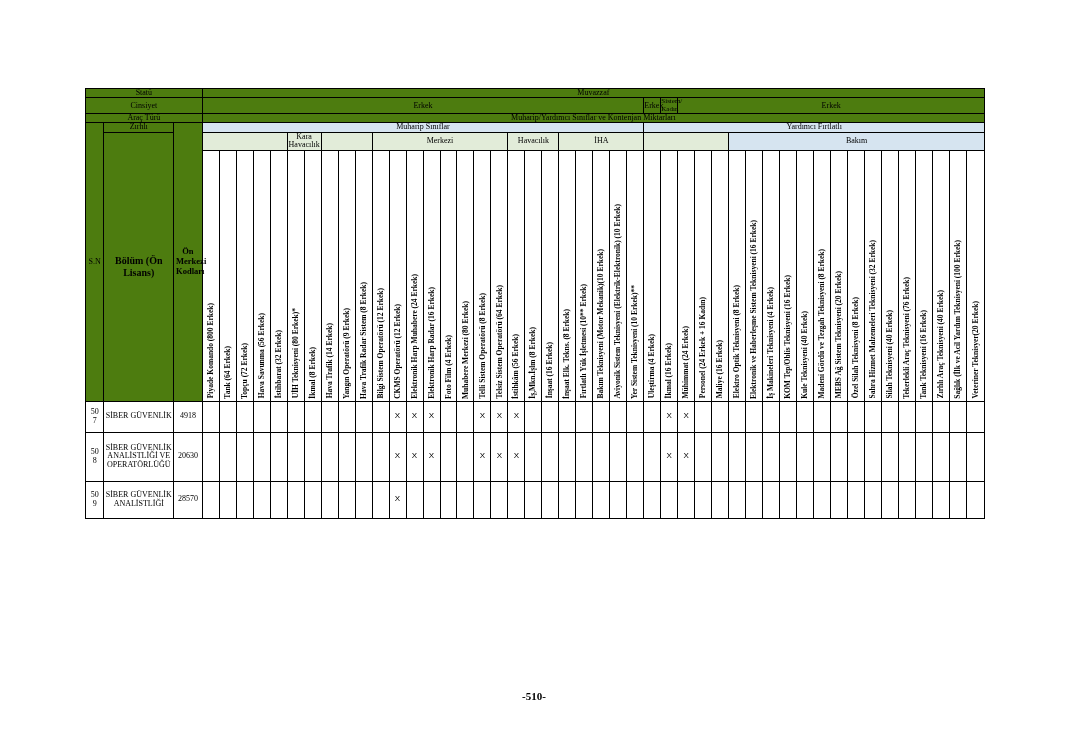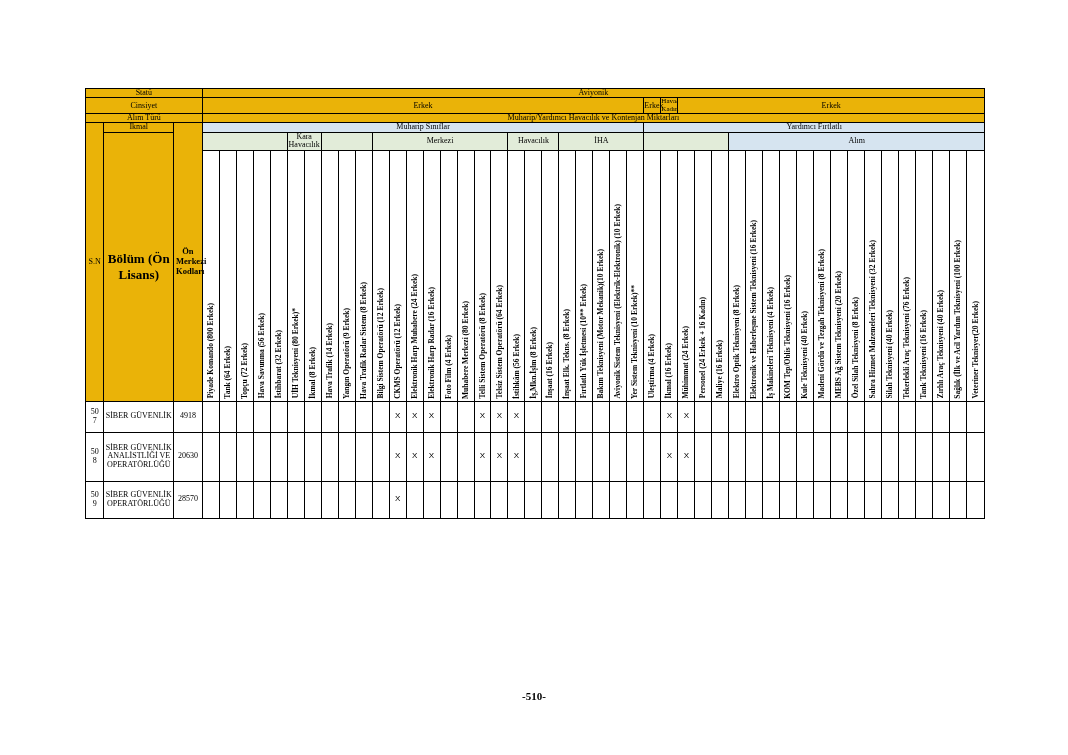--- a/index.html
+++ b/index.html
@@ -23,21 +23,21 @@
   table.grid td, table.grid th{
     border:1px solid #000;
     padding:0;
     font-weight:normal;
     font-size:8px;
     text-align:center;
     vertical-align:middle;
     line-height:1.05;
   }
   
-  .c-orange{background:#eab308;}
+  .c-orange{background:#4d7c0f;}
   .c-blue{background:#d6e4f0;}
   .c-green{background:#e2ecd9;}
   .c-white{background:#ffffff;}
 
   .vert{
     writing-mode:vertical-rl;
     transform:rotate(180deg);
     white-space:nowrap;
     font-size:7.5px;
     font-weight:bold;
@@ -49,21 +49,21 @@
   .vwrap{height:100%;display:flex;align-items:flex-end;justify-content:center;}
 
   td.sn{font-size:8px;text-align:center;width:18px;}
   td.bolum{font-size:7.5px;text-align:left;padding:2px 3px;}
   td.kod{font-size:8px;text-align:center;}
   td.mark{font-size:8.5px;text-align:center;font-family:"Liberation Sans",sans-serif;}
   .rowbody td{height:30px;}
   .row2 td{height:48px;}
   .row3 td{height:36px;}
 
-  .hdr-lbl{font-size:13px;font-weight:bold;padding:3px 2px;}
+  .hdr-lbl{font-size:10px;font-weight:bold;padding:3px 2px;}
   .hdr-lbl-sm{font-size:8px;font-weight:bold;padding:2px 1px;line-height:1.1;}
   .grp{font-size:8px;font-weight:bold;padding:2px 1px;line-height:1.1;}
 
   .onlisans{
     font-size:8.5px;font-weight:bold;line-height:1.15;padding:2px;
   }
   #pagenum{
     position:absolute;
     left:0;right:0;
     top:690px;
@@ -125,54 +125,54 @@
         <col style="width: 16.6px;">
         <col style="width: 16.6px;">
         <col style="width: 16.6px;">
         <col style="width: 16.6px;">
         <col style="width: 16.6px;">
         <col style="width: 16.6px;">
       </colgroup>
     <tbody id="tbody">
         <tr>
           <td class="c-orange hdr-lbl" colspan="3">Statü</td>
-          <td class="c-orange hdr-lbl" colspan="46">Aviyonik</td>
+          <td class="c-orange hdr-lbl" colspan="46">Muvazzaf</td>
         </tr>
         <tr>
           <td class="c-orange hdr-lbl" colspan="3">Cinsiyet</td>
           <td class="c-orange hdr-lbl" colspan="26">Erkek</td>
           <td class="c-orange hdr-lbl" colspan="1">Erkek</td>
-          <td class="c-orange hdr-lbl-sm" colspan="1" style="font-size:7px;">Hava/ Kadın</td>
+          <td class="c-orange hdr-lbl-sm" colspan="1" style="font-size:7px;">Sistem/ Kadın</td>
           <td class="c-orange hdr-lbl" colspan="18">Erkek</td>
         </tr>
         <tr>
-          <td class="c-orange hdr-lbl" colspan="3">Alım Türü</td>
-          <td class="c-orange hdr-lbl" colspan="46">Muharip/Yardımcı Havacılık ve Kontenjan Miktarları</td>
+          <td class="c-orange hdr-lbl" colspan="3">Araç Türü</td>
+          <td class="c-orange hdr-lbl" colspan="46">Muharip/Yardımcı Sınıflar ve Kontenjan Miktarları</td>
         </tr>
         <tr>
           <td class="c-orange hdr-lbl" colspan="1" rowspan="3" style="vertical-align:middle;">S.N</td>
-          <td class="c-orange hdr-lbl" colspan="1">İkmal</td>
+          <td class="c-orange hdr-lbl" colspan="1">Zırhlı</td>
           <td class="c-orange" colspan="1" rowspan="3" style="vertical-align:middle;">
             <div class="onlisans">Ön Merkezi Kodları</div>
           </td>
           <td class="c-blue hdr-lbl" colspan="26">Muharip Sınıflar</td>
           <td class="c-blue hdr-lbl" colspan="20">Yardımcı Fırtlatlı</td>
         </tr>
         <tr>
           <td class="c-orange" colspan="1" rowspan="2" style="vertical-align:middle;">
             <div class="hdr-lbl" style="line-height:1.2;">Bölüm (Ön Lisans)</div>
           </td>
           <td class="c-green" colspan="5"></td>
           <td class="c-green grp" colspan="2">Kara Havacılık</td>
           <td class="c-green" colspan="3"></td>
           <td class="c-green grp" colspan="8">Merkezi</td>
           <td class="c-green grp" colspan="3">Havacılık</td>
           <td class="c-green grp" colspan="5">İHA</td>
           <td class="c-green" colspan="5"></td>
-          <td class="c-blue grp" colspan="15">Alım</td>
+          <td class="c-blue grp" colspan="15">Bakım</td>
         </tr>
         <tr>
           <td class="c-white vcell" style="vertical-align:bottom;">
             <div class="vwrap">
               <div class="vert">Piyade Komando (800 Erkek)</div>
             </div>
           </td>
           <td class="c-white vcell" style="vertical-align:bottom;">
             <div class="vwrap">
               <div class="vert">Tank (64 Erkek)</div>
@@ -496,21 +496,21 @@
           <td class="mark"></td>
           <td class="mark"></td>
           <td class="mark"></td>
           <td class="mark"></td>
           <td class="mark"></td>
           <td class="mark"></td>
           <td class="mark"></td>
         </tr>
         <tr class="row3">
           <td class="sn"><span>50<br>9</span></td>
-          <td class="bolum">SİBER GÜVENLİK OPERATÖRLÜĞÜ</td>
+          <td class="bolum">SİBER GÜVENLİK ANALİSTLİĞİ</td>
           <td class="kod">28570</td>
           <td class="mark"></td>
           <td class="mark"></td>
           <td class="mark"></td>
           <td class="mark"></td>
           <td class="mark"></td>
           <td class="mark"></td>
           <td class="mark"></td>
           <td class="mark"></td>
           <td class="mark"></td>

